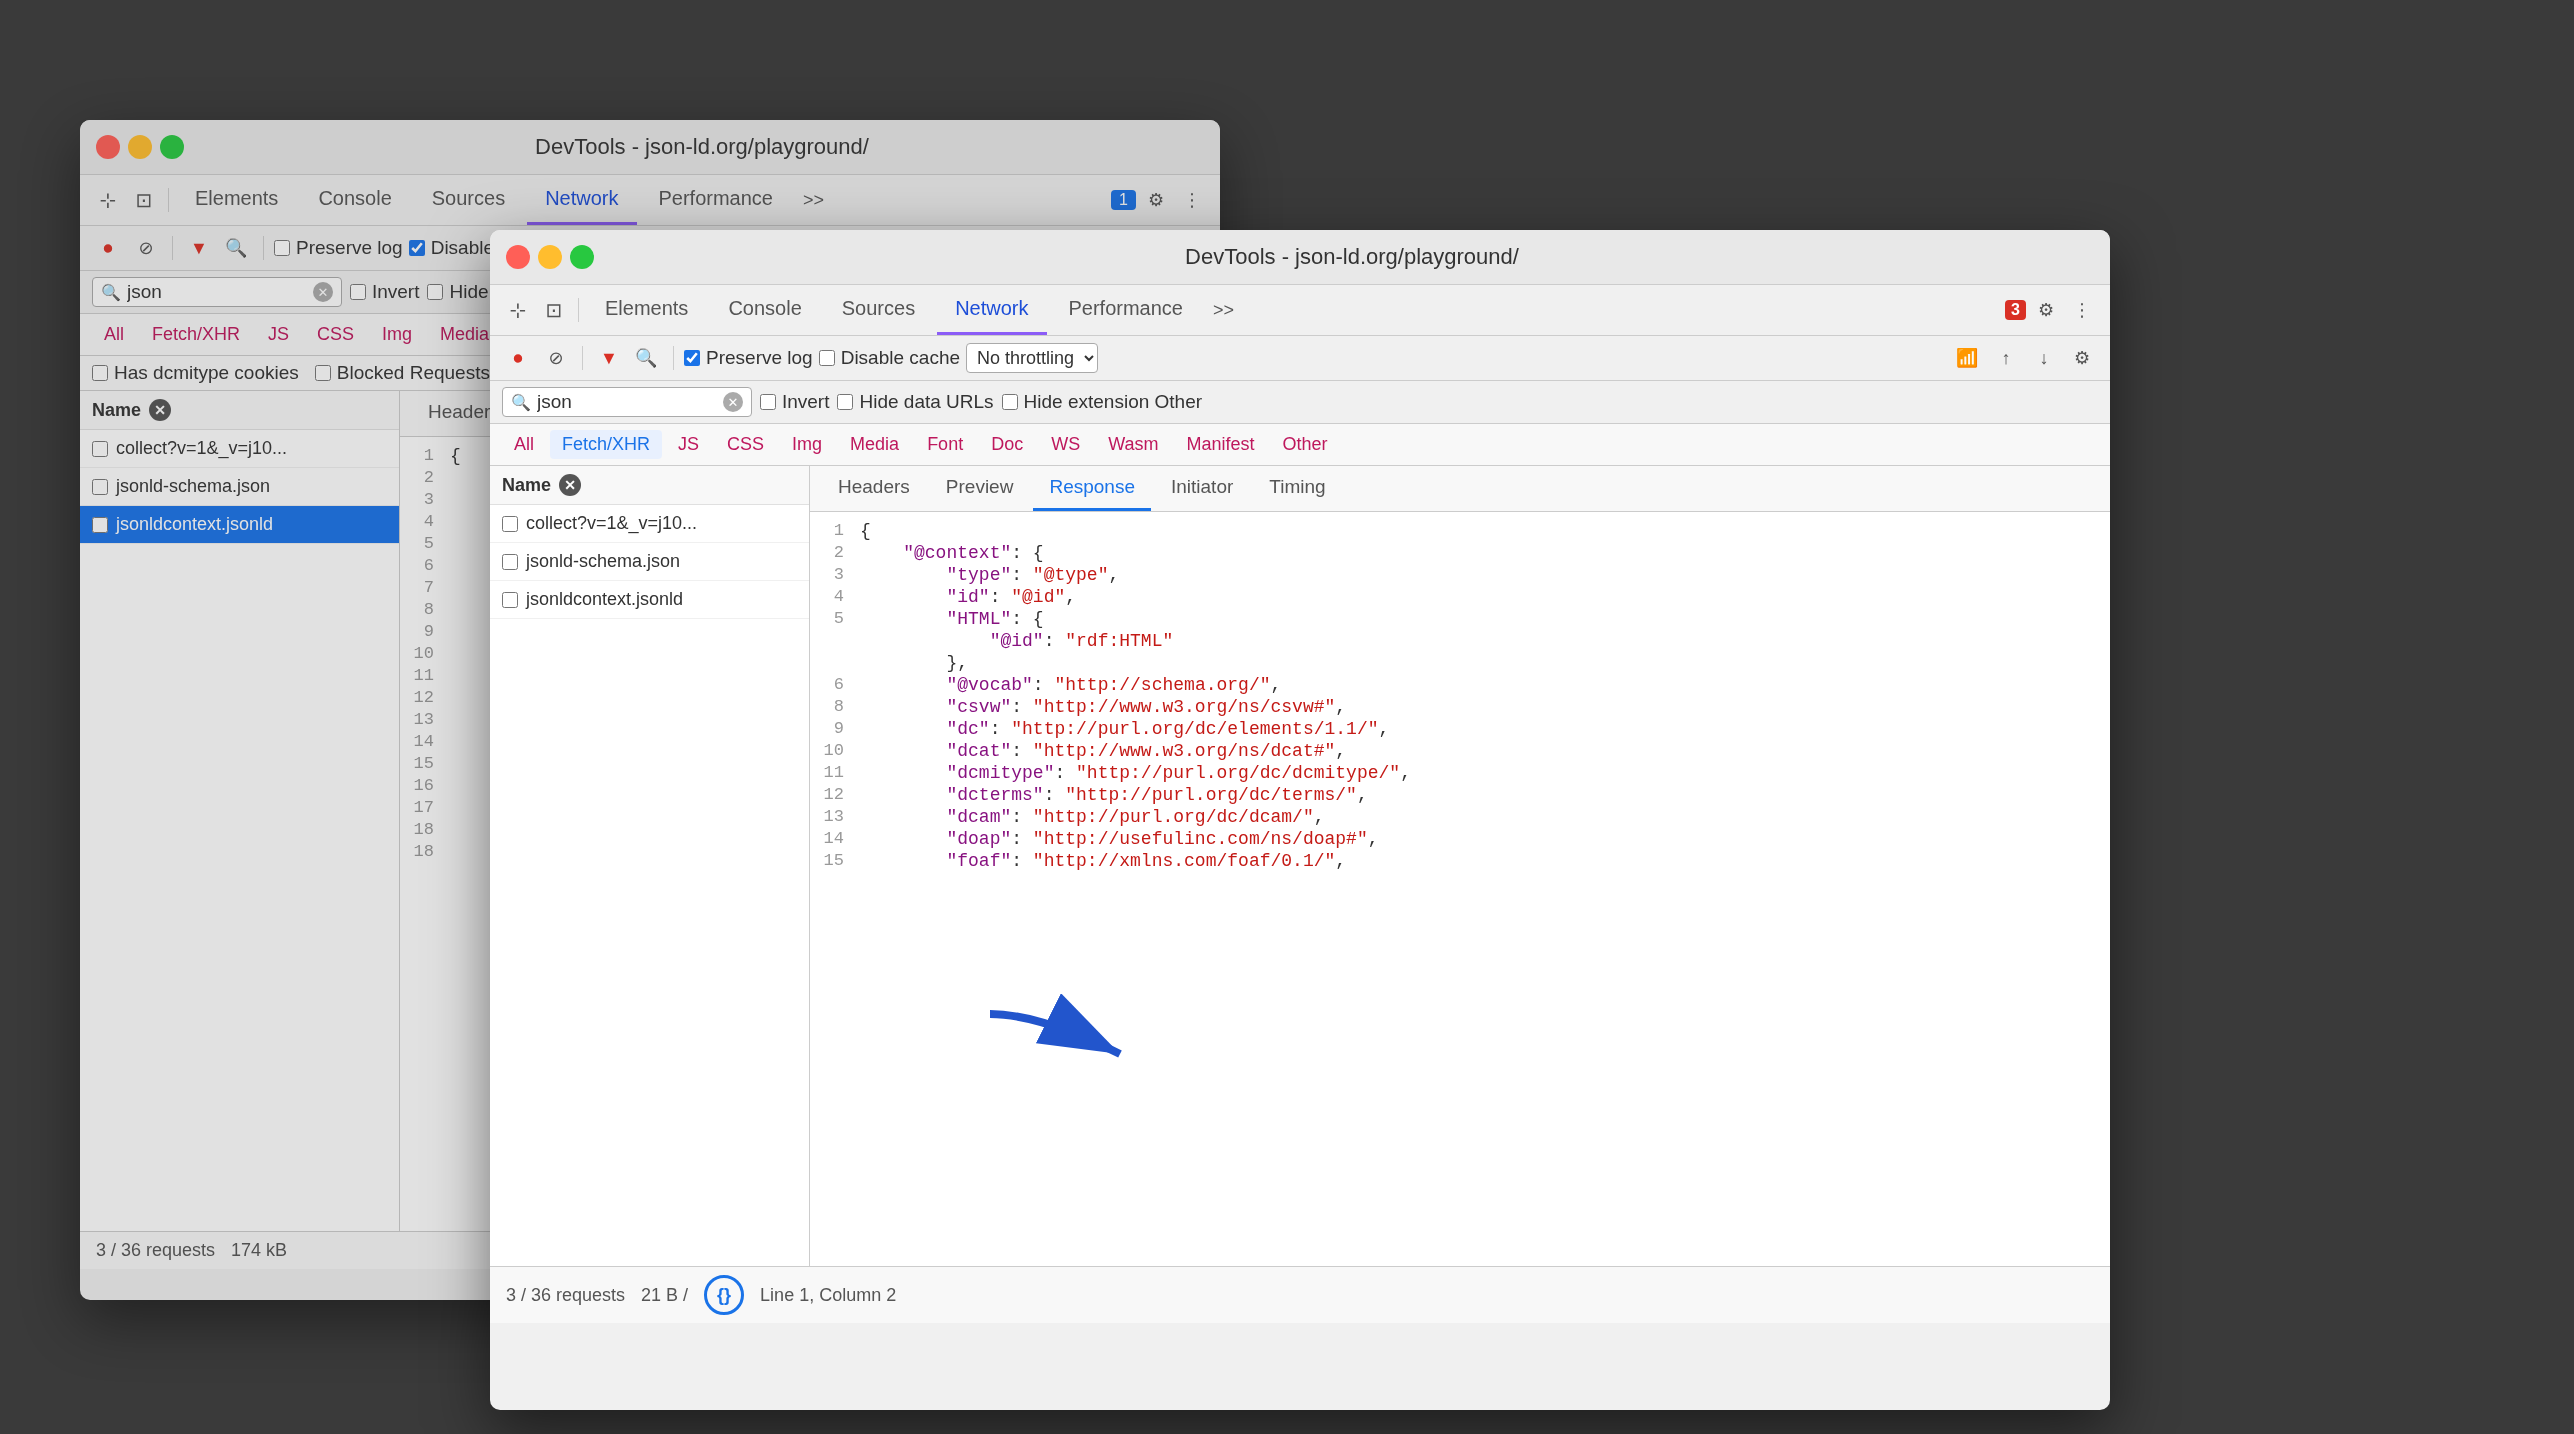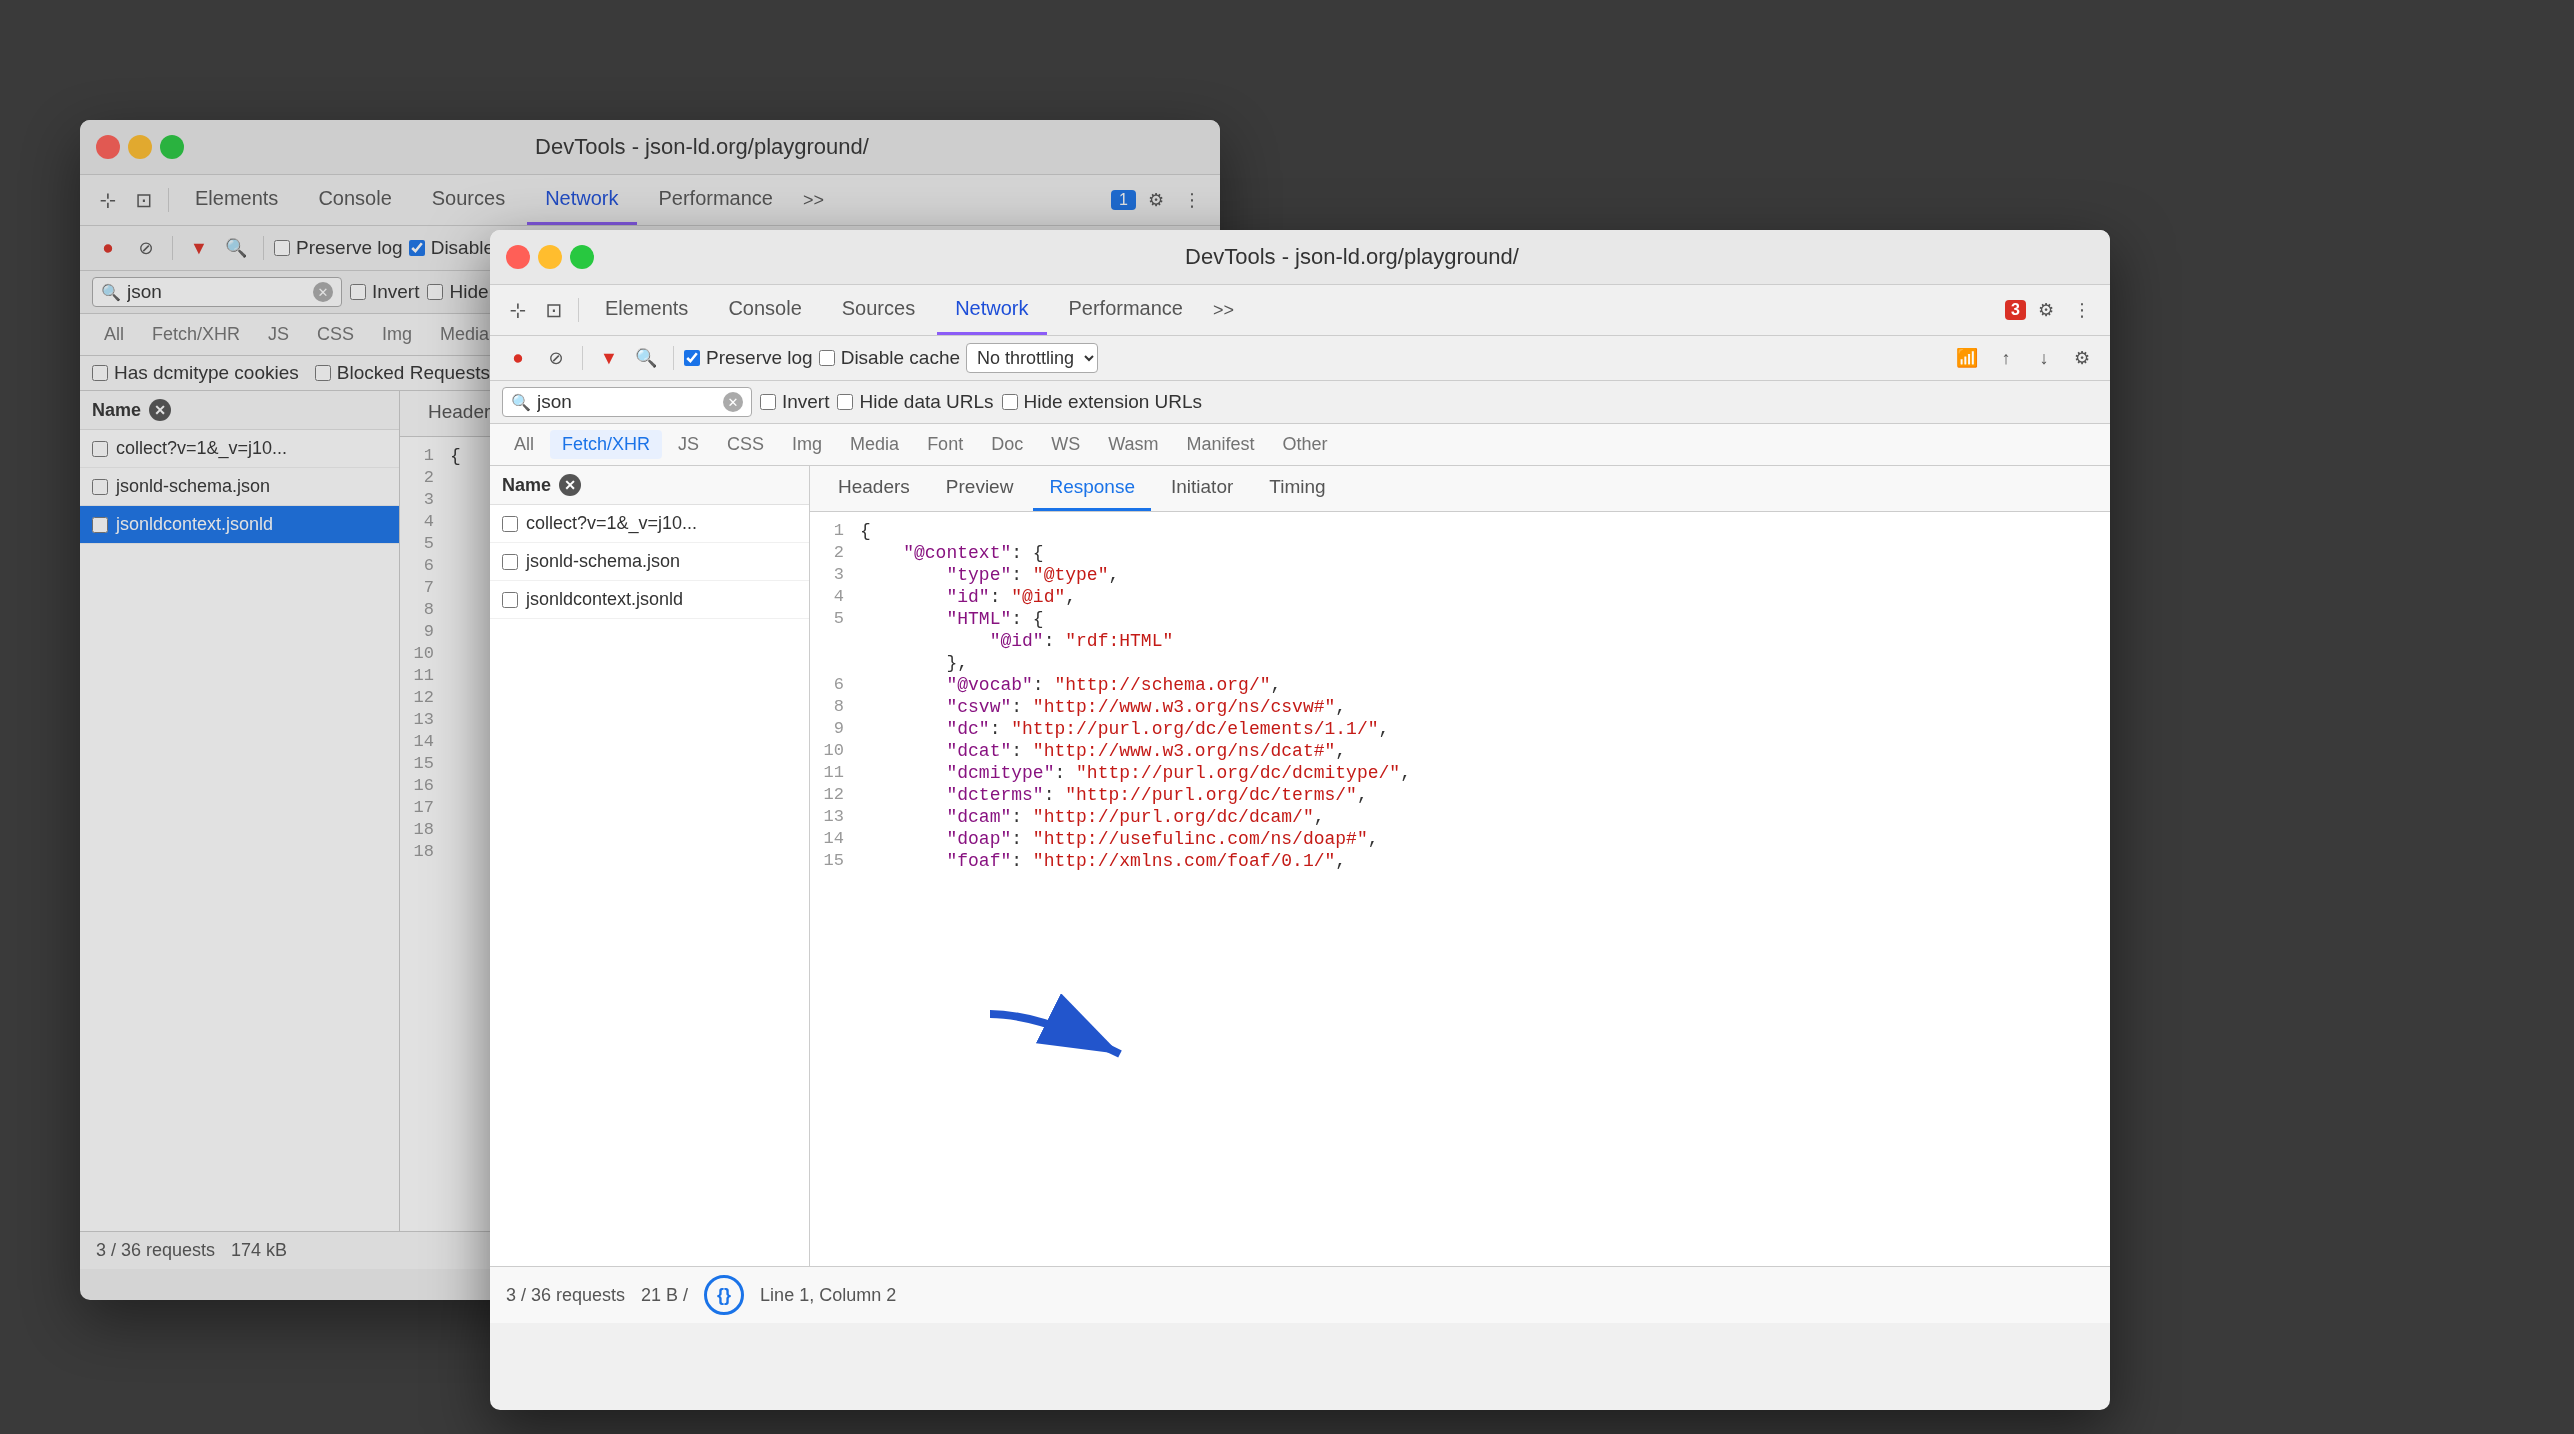--- a/index.html
+++ b/index.html
@@ -156,21 +156,21 @@
       color: #333;
     }
 
     .filter-btn {
       padding: 4px 12px;
       font-size: 18px;
       border-radius: 4px;
       cursor: pointer;
       border: none;
       background: transparent;
-      color: #737373;
+      color: #be185d;
     }
 
     .filter-btn.active {
       background: #e8f0fe;
       color: #1a73e8;
     }
 
     
     .content-area {
       display: flex;
@@ -674,21 +674,21 @@
     <label class="checkbox-label">
       <input type="checkbox" style="">
       <span>Invert</span>
     </label>
     <label class="checkbox-label">
       <input type="checkbox" style="">
       <span>Hide data URLs</span>
     </label>
     <label class="checkbox-label">
       <input type="checkbox" style="">
-      <span>Hide extension URLs</span>
+      <span>Hide extension Other</span>
     </label>
   </div>
 
   <div class="back-filter-bar">
     <button class="filter-btn">All</button>
     <button class="filter-btn active">Fetch/XHR</button>
     <button class="filter-btn">JS</button>
     <button class="filter-btn">CSS</button>
     <button class="filter-btn">Img</button>
     <button class="filter-btn">Media</button>

